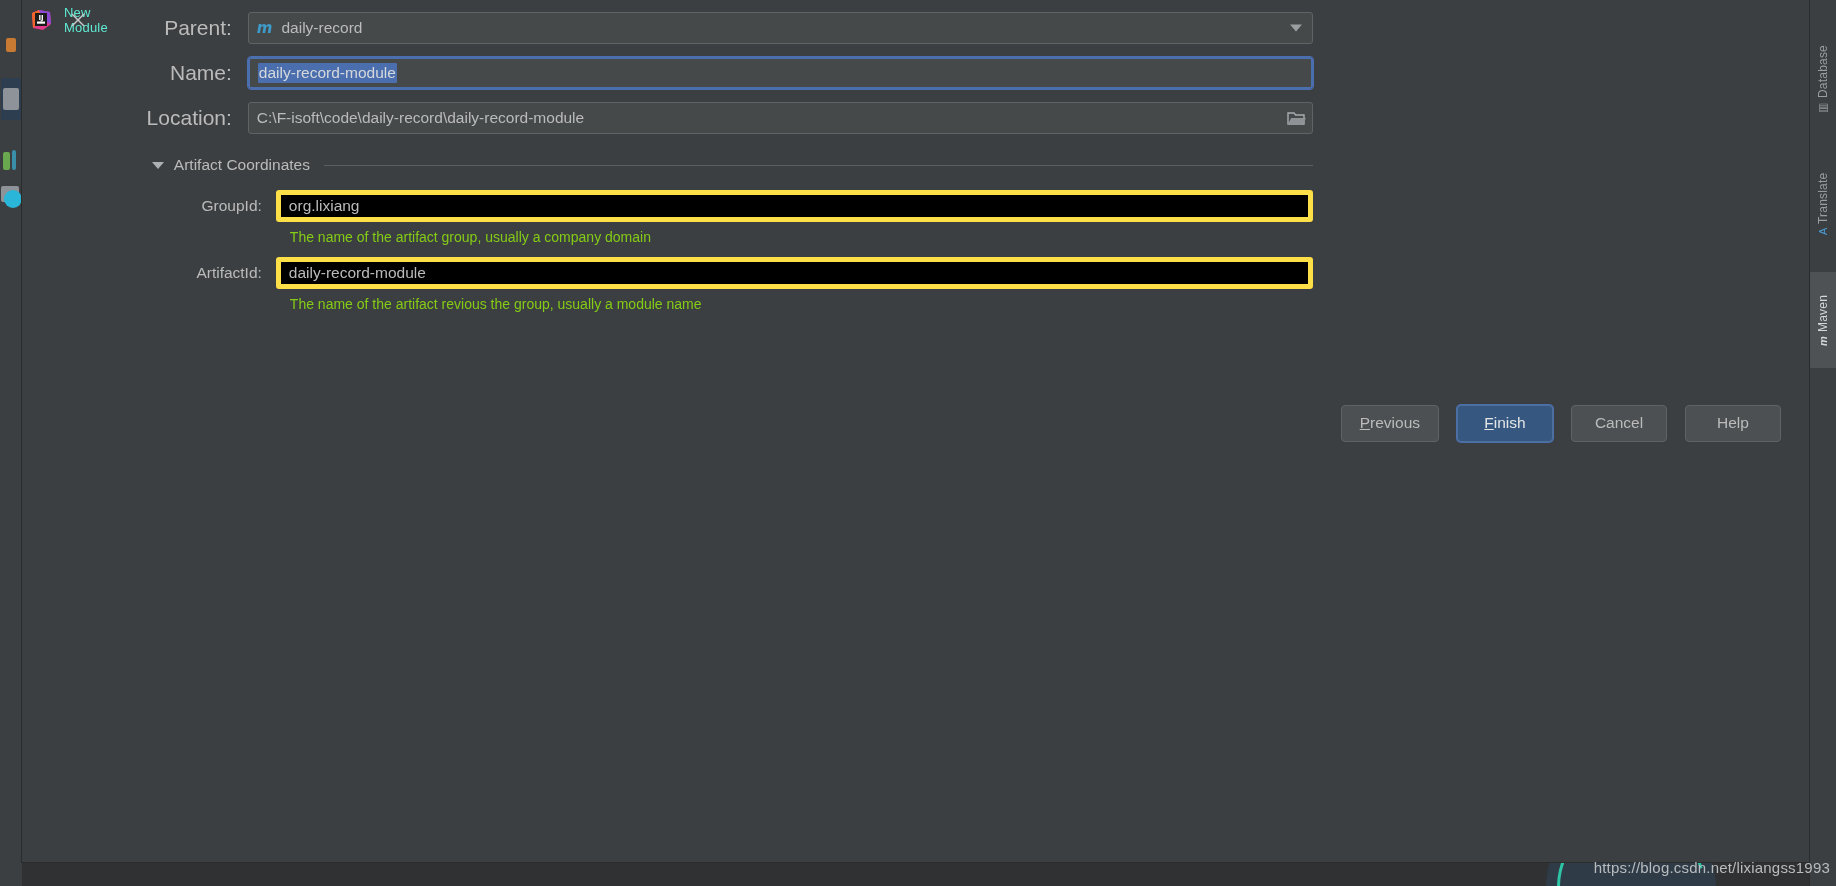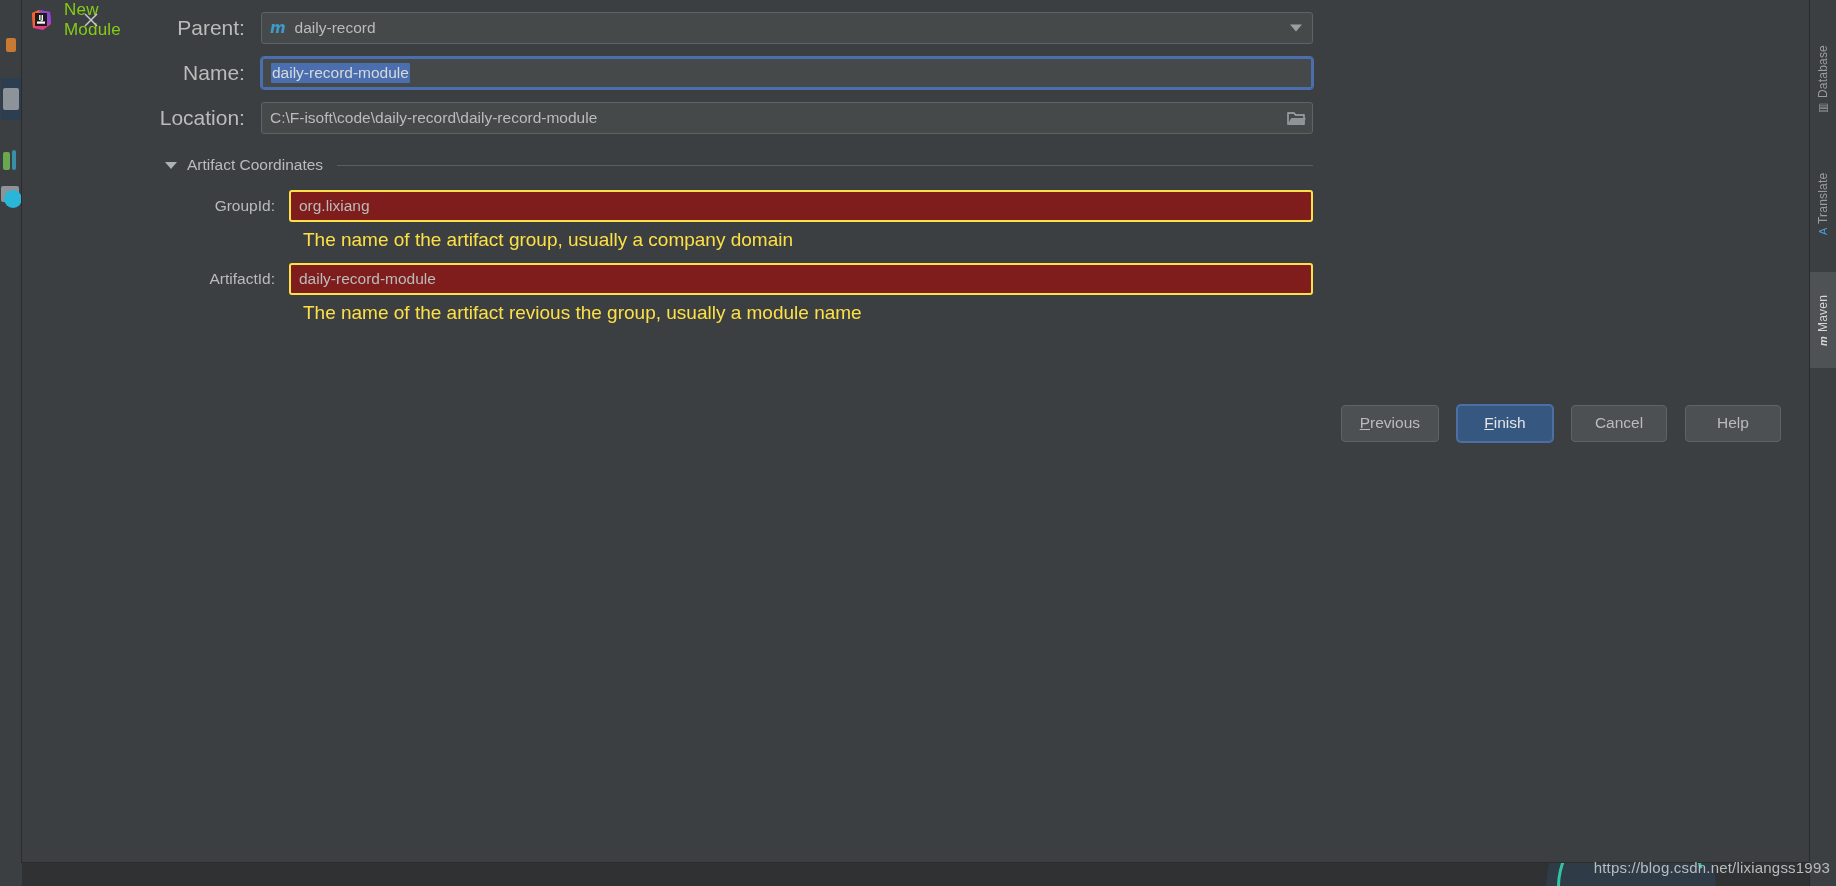--- a/index.html
+++ b/index.html
@@ -40,42 +40,42 @@
     box-shadow: 0 0 0 1px #2b2b2b;
   }
   #title-bar {
     height: 40px; flex: 0 0 40px;
     display: flex; align-items: center;
     padding: 0 0 0 8px; position: relative;
   }
   #app-logo {
     width: 22px; height: 22px; margin-right: 12px; position: relative; flex: 0 0 22px;
   }
-  #title-text { color: #84cc16; font-size: 17px; letter-spacing: .2px; }
+  #title-text { color: #5eead4; font-size: 13px; letter-spacing: .2px; }
   #close-btn {
     position: absolute; right: 0; top: 0; width: 60px; height: 40px;
     display: flex; align-items: center; justify-content: center;
     color: #c7c9cb; font-size: 20px; font-weight: 300; cursor: pointer;
   }
 
   #dialog-body { flex: 1; position: relative; padding: 0 28px; }
 
   .form-row { display: flex; align-items: center; margin-bottom: 13px; }
   .form-label {
     width: 112px; flex: 0 0 112px; text-align: right;
     color: #bbbbbb; font-size: 21px; padding-right: 16px;
   }
   .field {
     flex: 1; height: 32px; background: #45494a;
     border: 1px solid #5e6366; border-radius: 3px;
     display: flex; align-items: center; padding: 0 8px;
     color: #bbbbbb; font-size: 15.5px; position: relative;
   }
   .field.focused { border: 2px solid #4b6eaf; outline: 1px solid #4b6eaf; outline-offset: 0; }
-  .field.flat { background: #7f1d1d; border: 2px solid #fde047; }
+  .field.flat { background: #000000; border: 5px solid #fde047; }
   .maven-m {
     color: #3e9bc9; font-style: italic; font-weight: bold;
     font-size: 15px; margin-right: 9px; font-family: "DejaVu Sans", sans-serif;
   }
   .sel-text {
     background: #4b6eaf; color: #d6d9db; padding: 1px 1px; border-radius: 1px;
   }
   .dropdown-arrow {
     position: absolute; right: 10px; top: 50%; transform: translateY(-50%);
     width: 0; height: 0;
@@ -99,21 +99,21 @@
   }
   .section-title { color: #bbbbbb; font-size: 15.5px; white-space: nowrap; }
   .section-line { flex: 1; height: 1px; background: #5a5e60; margin-left: 14px; }
 
   .coord-row { display: flex; align-items: center; }
   .coord-label {
     width: 140px; flex: 0 0 140px; text-align: right;
     color: #bbbbbb; font-size: 15.5px; padding-right: 14px;
   }
   .hint {
-    color: #fde047; font-size: 19px; margin: 7px 0 12px 154px;
+    color: #84cc16; font-size: 14px; margin: 7px 0 12px 154px;
   }
 
   
   #footer {
     flex: 0 0 72px; display: flex; align-items: center;
     justify-content: flex-end; padding: 0 28px 16px 0; gap: 18px;
   }
   .btn {
     min-width: 96px; height: 37px; padding: 0 18px;
     background: #4c5052; border: 1px solid #5e6366; border-radius: 4px;

